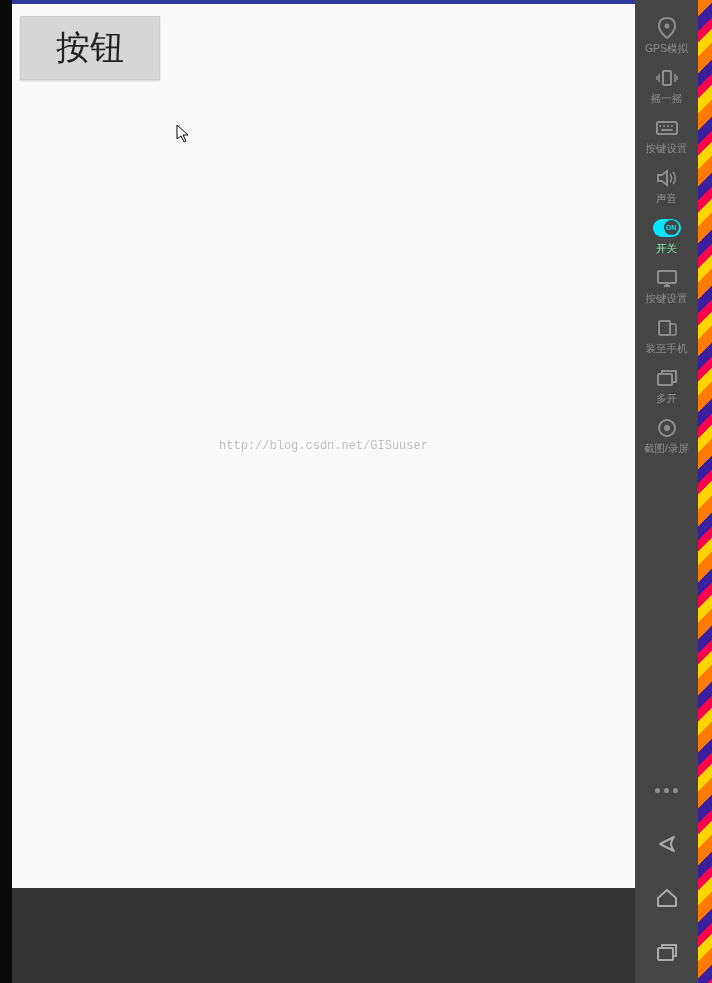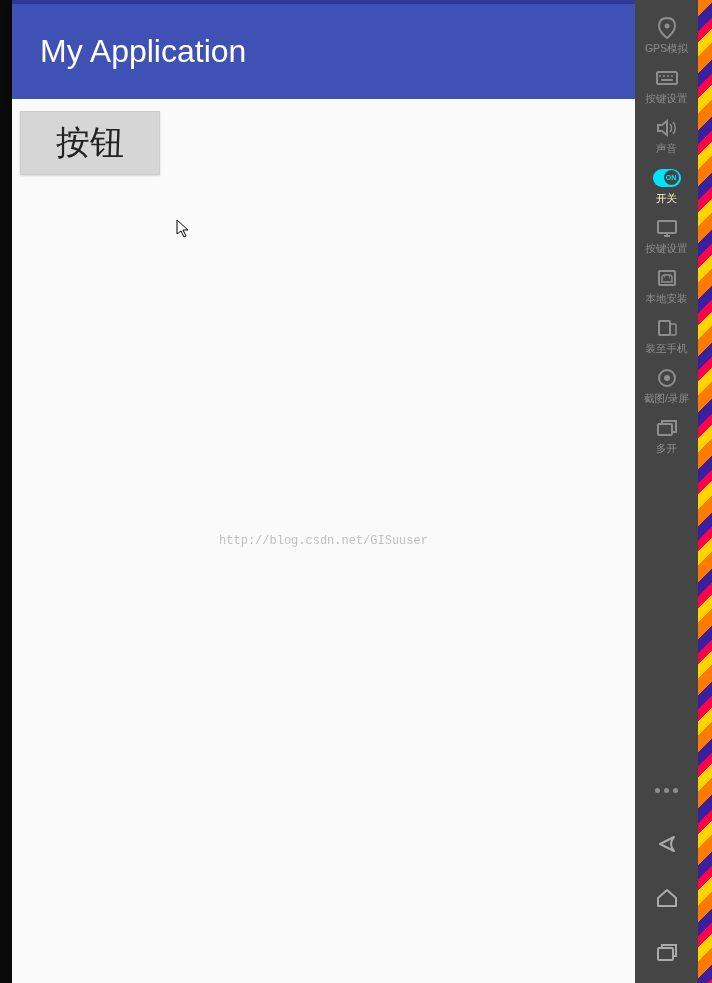--- a/index.html
+++ b/index.html
@@ -97,21 +97,21 @@
   .tool-item {
     width: 63px;
     display: flex;
     flex-direction: column;
     align-items: center;
     justify-content: center;
     padding: 8px 0 2px 0;
     cursor: pointer;
     color: #8e8e8e;
   }
-  .tool-item.active { color: #fef9c3; }
+  .tool-item.active { color: #86efac; }
   .tool-icon {
     width: 28px;
     height: 24px;
     display: flex;
     align-items: center;
     justify-content: center;
     margin-bottom: 2px;
   }
   .tool-label {
     font-size: 10.5px;
@@ -173,23 +173,20 @@
 </style>
 </head>
 <body>
 
 <div class="bg-stripe-left"></div>
 <div class="bg-stripe"></div>
 
 <div class="screen-wrap">
   <div class="status-bar"></div>
 
-  <div class="app-bar">
-    <div class="app-title">My Application</div>
-  </div>
 
   <div class="content-area">
     <button class="main-button">按钮</button>
 
     <div class="cursor">
       <svg viewBox="0 0 14 20" width="14" height="20">
         <path d="M1 1 L1 15 L5 12 L8 18 L10 17 L7 11 L12 11 Z" fill="#fff" stroke="#000" stroke-width="1"></path>
       </svg>
     </div>
 
@@ -202,20 +199,29 @@
   <div class="tool-item">
     <div class="tool-icon">
       <svg width="20" height="22" viewBox="0 0 20 22">
           <path d="M10 1 C5 1 2 4 2 9 C2 15 10 21 10 21 C10 21 18 15 18 9 C18 4 15 1 10 1 Z" fill="none" stroke="currentColor" stroke-width="2"></path>
           <circle cx="10" cy="9" r="2.5" fill="currentColor"></circle>
         </svg>
     </div>
     <div class="tool-label">GPS模拟</div>
   </div>
 
+  <div class="tool-item">
+    <div class="tool-icon">
+      <svg width="22" height="20" viewBox="0 0 22 20">
+          <rect x="7" y="3" width="8" height="14" rx="1" fill="none" stroke="currentColor" stroke-width="2"></rect>
+          <path d="M3 6 L3 14 M1 8 L1 12 M19 6 L19 14 M21 8 L21 12" stroke="currentColor" stroke-width="1.5"></path>
+        </svg>
+    </div>
+    <div class="tool-label">摇一摇</div>
+  </div>
 
 
   <div class="tool-item">
     <div class="tool-icon">
       <svg width="24" height="18" viewBox="0 0 24 18">
           <rect x="2" y="3" width="20" height="12" rx="1.5" fill="none" stroke="currentColor" stroke-width="2"></rect>
           <path d="M5 7 L5 7 M9 7 L9 7 M13 7 L13 7 M17 7 L17 7 M7 11 L17 11" stroke="currentColor" stroke-width="2" stroke-linecap="round"></path>
         </svg>
     </div>
     <div class="tool-label">按键设置</div>
@@ -241,60 +247,49 @@
   <div class="tool-item">
     <div class="tool-icon">
       <svg width="22" height="20" viewBox="0 0 22 20">
           <rect x="2" y="3" width="18" height="12" rx="1" fill="none" stroke="currentColor" stroke-width="2"></rect>
           <path d="M8 18 L14 18 M11 15 L11 18" stroke="currentColor" stroke-width="2"></path>
         </svg>
     </div>
     <div class="tool-label">按键设置</div>
   </div>
 
-  <div class="tool-item">
-    <div class="tool-icon">
-      <svg width="22" height="20" viewBox="0 0 22 20">
-          <rect x="3" y="3" width="16" height="14" rx="1" fill="none" stroke="currentColor" stroke-width="2"></rect>
-          <path d="M6 9 C6 6 16 6 16 9 L16 14 L6 14 Z" fill="none" stroke="currentColor" stroke-width="1.5"></path>
-          <circle cx="8.5" cy="9" r="0.8" fill="currentColor"></circle>
-          <circle cx="13.5" cy="9" r="0.8" fill="currentColor"></circle>
-        </svg>
-    </div>
-    <div class="tool-label">本地安装</div>
-  </div>
 
   <div class="tool-item">
     <div class="tool-icon">
       <svg width="22" height="20" viewBox="0 0 22 20">
           <rect x="3" y="3" width="11" height="14" rx="1" fill="none" stroke="currentColor" stroke-width="2"></rect>
           <rect x="14" y="6" width="6" height="11" rx="1" fill="none" stroke="currentColor" stroke-width="1.5"></rect>
         </svg>
     </div>
     <div class="tool-label">装至手机</div>
+  </div>
+
+  <div class="tool-item">
+    <div class="tool-icon">
+      <svg width="22" height="20" viewBox="0 0 22 20">
+          <rect x="2" y="6" width="14" height="11" rx="1" fill="none" stroke="currentColor" stroke-width="2"></rect>
+          <path d="M6 6 L6 3 L20 3 L20 14 L16 14" fill="none" stroke="currentColor" stroke-width="2"></path>
+        </svg>
+    </div>
+    <div class="tool-label">多开</div>
   </div>
 
   <div class="tool-item">
     <div class="tool-icon">
       <svg width="22" height="22" viewBox="0 0 22 22">
           <circle cx="11" cy="11" r="8" fill="none" stroke="currentColor" stroke-width="2"></circle>
           <circle cx="11" cy="11" r="3" fill="currentColor"></circle>
         </svg>
     </div>
     <div class="tool-label">截图/录屏</div>
-  </div>
-
-  <div class="tool-item">
-    <div class="tool-icon">
-      <svg width="22" height="20" viewBox="0 0 22 20">
-          <rect x="2" y="6" width="14" height="11" rx="1" fill="none" stroke="currentColor" stroke-width="2"></rect>
-          <path d="M6 6 L6 3 L20 3 L20 14 L16 14" fill="none" stroke="currentColor" stroke-width="2"></path>
-        </svg>
-    </div>
-    <div class="tool-label">多开</div>
   </div>
 
 
   <div class="spacer-flex"></div>
 
   <div class="nav-btn">
     <div class="dots-icon">
         <span></span>
         <span></span>
         <span></span>

